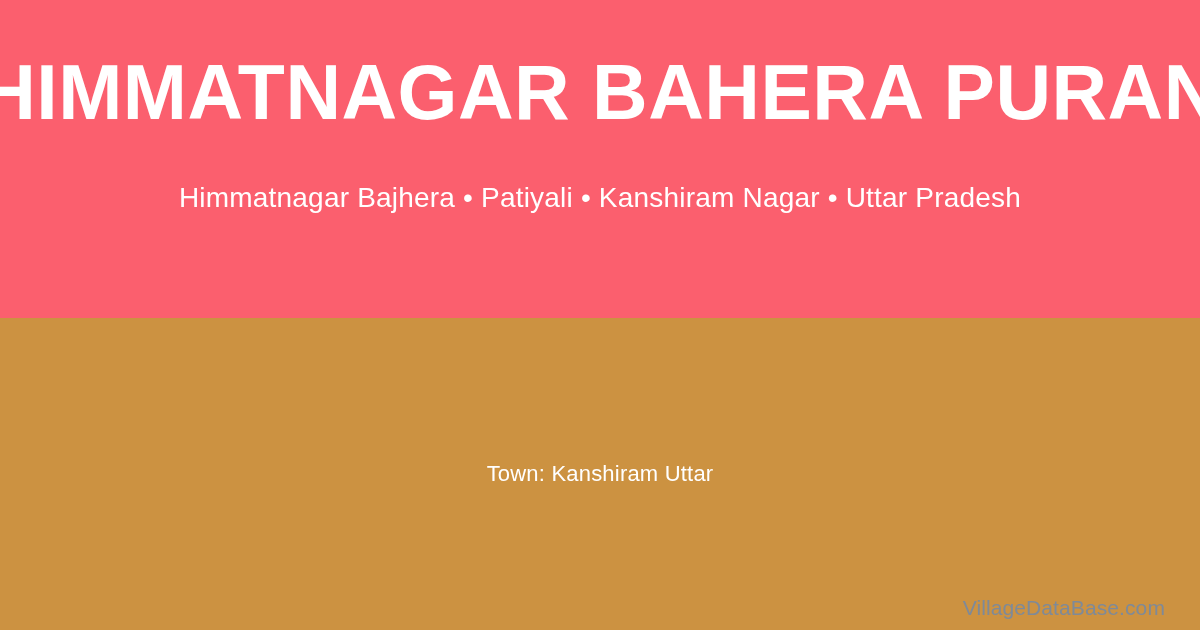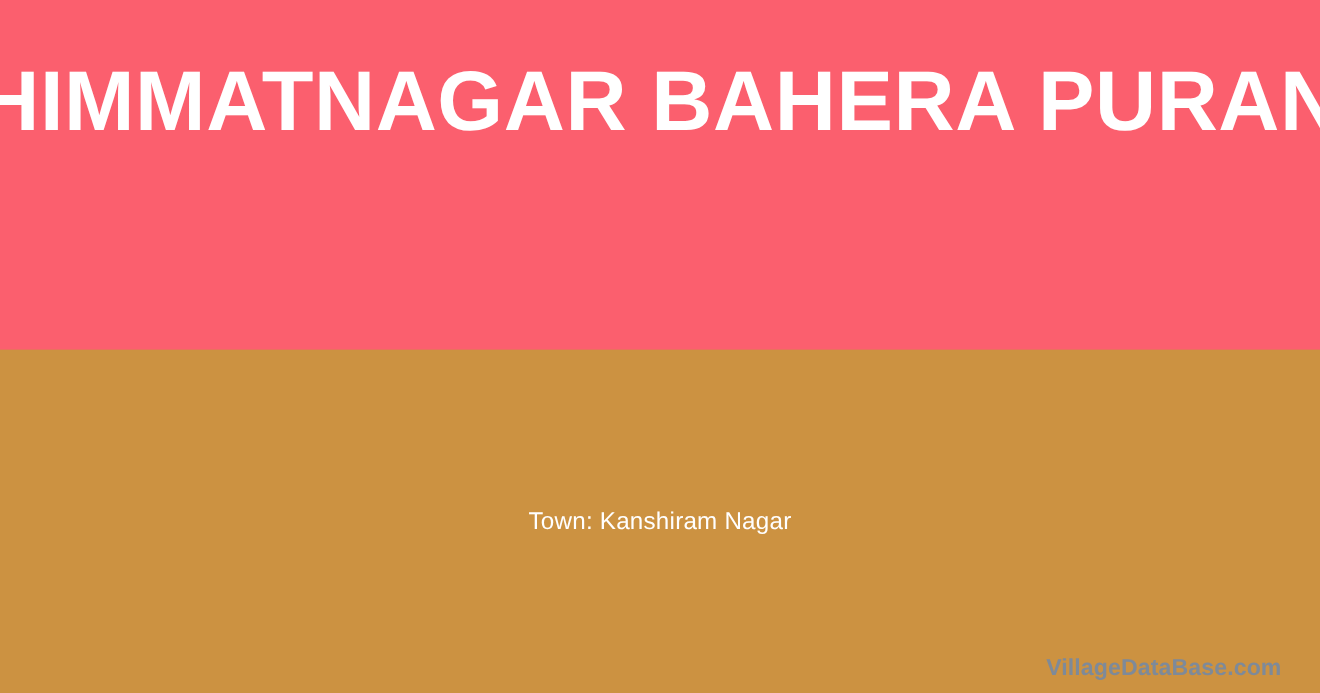--- a/index.html
+++ b/index.html
@@ -105,43 +105,46 @@
     white-space: nowrap;
     text-align: center;
   }
 
   .watermark {
     position: absolute;
     right: 35px;
     bottom: 9px;
     font-size: 21px;
     line-height: 1.25;
-    font-weight: 700;
+    font-weight: 400;
     color: #7E8A99;
     letter-spacing: 0.1px;
     white-space: nowrap;
   }
 </style>
 </head>
 <body>
 
 <div class="card">
 
   <div class="header-band">
 
     <div class="title-row">
       <h1 class="place-title">HIMMATNAGAR BAHERA PURAN</h1>
     </div>
 
+    <div class="subtitle-row">
+      <div class="place-subtitle">Himmatnagar Bajhera • Patiyali • Kanshiram Nagar • Uttar Pradesh</div>
+    </div>
 
   </div>
 
   <div class="body-band">
 
     <div class="body-center">
-      <div class="town-line">Town: Kanshiram Nagar</div>
+      <div class="town-line">Town: Kanshiram Uttar</div>
     </div>
 
     <div class="watermark">VillageDataBase.com</div>
 
   </div>
 
 </div>
 
 </body></html>

